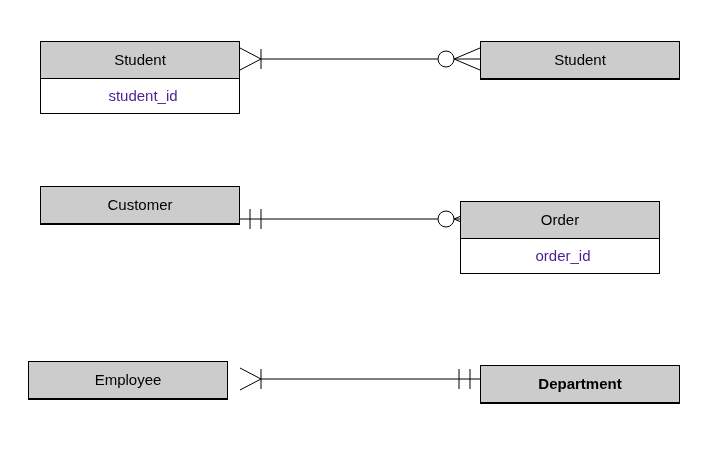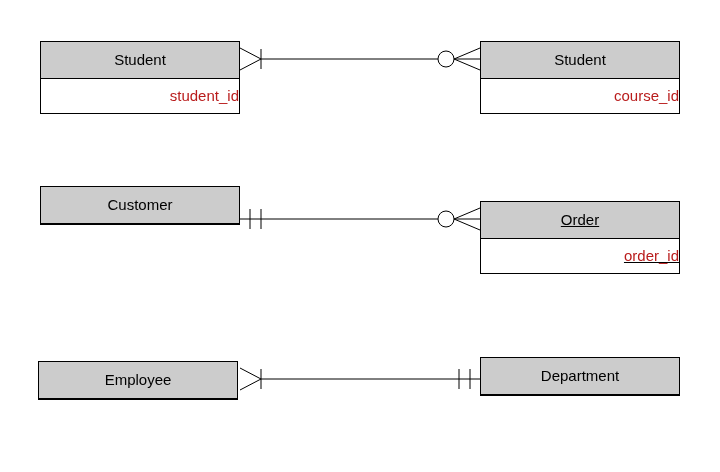--- a/index.html
+++ b/index.html
@@ -34,34 +34,34 @@
     text-align: center;
     font-size: 15px;
     color: #000000;
     white-space: nowrap;
     overflow: hidden;
   }
   .entity-attr {
     height: 34px;
     line-height: 34px;
     padding-left: 6px;
-    text-align: right;
+    text-align: center;
     font-size: 15px;
-    color: #b91c1c;
+    color: #4c1d95;
     background: #ffffff;
     white-space: nowrap;
     overflow: hidden;
   }
   
   .pos-student    { left: 40px;  top: 41px;  }
   .pos-course     { left: 480px; top: 41px;  }
   .pos-customer   { left: 40px;  top: 186px; }
-  .pos-order      { left: 480px; top: 201px; text-decoration: underline; }
-  .pos-employee   { left: 38px;  top: 361px; }
-  .pos-department { left: 480px; top: 357px; }
+  .pos-order      { left: 460px; top: 201px; }
+  .pos-employee   { left: 28px;  top: 361px; }
+  .pos-department { left: 480px; top: 365px; font-weight: bold; }
 </style>
 </head>
 <body>
 
 <div class="canvas">
 
   <svg class="connector-layer" viewBox="0 0 720 472">
 
     <g stroke="#000000" stroke-width="1" fill="none">
       <path d="M240,48 L261,59 L240,70"></path>
@@ -90,21 +90,20 @@
     </g>
   </svg>
 
   <div class="entity pos-student">
     <div class="entity-header">Student</div>
     <div class="entity-attr">student_id</div>
   </div>
 
   <div class="entity pos-course">
     <div class="entity-header">Student</div>
-    <div class="entity-attr">course_id</div>
   </div>
 
   <div class="entity pos-customer">
     <div class="entity-header">Customer</div>
   </div>
 
   <div class="entity pos-order">
     <div class="entity-header">Order</div>
     <div class="entity-attr">order_id</div>
   </div>

